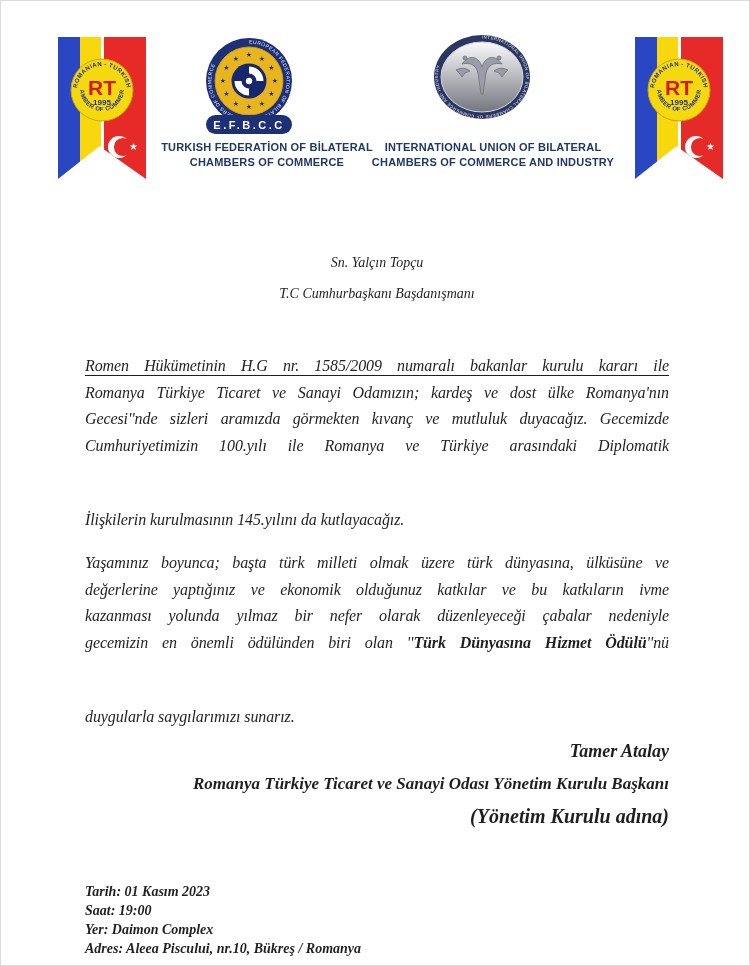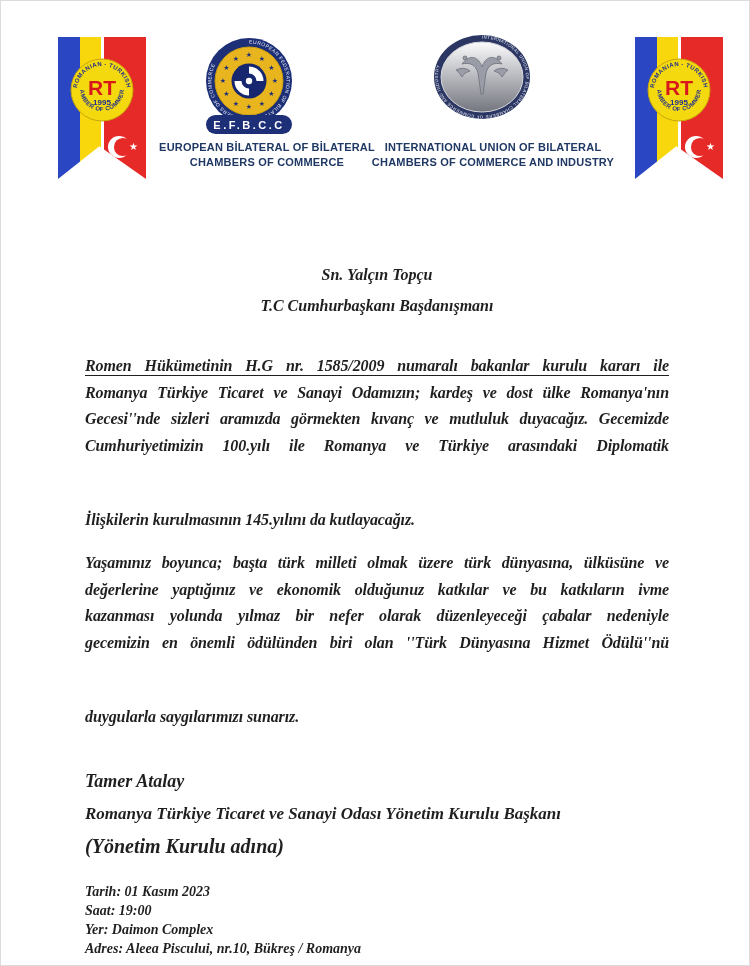--- a/index.html
+++ b/index.html
@@ -33,28 +33,28 @@
   
   .logo-label{
     position:absolute;text-align:center;color:#1f3864;
     font-family:"Liberation Sans",sans-serif;font-size:11px;font-weight:bold;line-height:15px;letter-spacing:.2px;
   }
   .label-efbcc{left:128px;top:139px;width:276px;}
   .label-iubcci{left:338px;top:139px;width:308px;}
   
   .text-col{position:absolute;left:84px;width:584px;}
   .script{font-style:italic;}
-  .recipient{top:258px;text-align:center;font-size:16px;font-weight:bold;line-height:31px;}
+  .recipient{top:246px;text-align:center;font-size:14px;font-weight:normal;line-height:31px;}
   .para{font-size:16px;line-height:26.5px;letter-spacing:-0.1px;}
   .para1{top:352px;}
   .para2{top:549px;}
-  .line{text-align:justify;text-align-last:justify;font-weight:bold;}
+  .line{text-align:justify;text-align-last:justify;}
   .line.last{text-align-last:left;margin-top:48px;}
   .line.u{text-decoration:underline;text-underline-offset:4px;text-decoration-thickness:1px;}
-  .signature{top:764px;text-align:left;font-weight:bold;line-height:32.5px;}
+  .signature{top:734px;text-align:right;font-weight:bold;line-height:32.5px;}
   .sig-name{font-size:18px;}
   .sig-title{font-size:17px;}
   .sig-note{font-size:20px;}
   .details{top:858px;font-size:14px;font-weight:bold;line-height:19px;margin-top:23px;}
 </style>
 </head>
 <body>
 
 <div class="page">
 
@@ -139,21 +139,21 @@
       <text class="rt" x="33" y="38">RT</text>
       <text class="yr" x="33" y="48">1995</text>
     </svg>
     <div class="crescent">
       <span class="disc"></span>
         <span class="star">★</span>
     </div>
   </div>
 
   <div class="logo-label label-efbcc">
-    <div>EUROPEAN BİLATERAL OF BİLATERAL</div>
+    <div>TURKISH FEDERATİON OF BİLATERAL</div>
     <div>CHAMBERS OF COMMERCE</div>
   </div>
   <div class="logo-label label-iubcci">
     <div>INTERNATIONAL UNION OF BILATERAL</div>
     <div>CHAMBERS OF  COMMERCE AND INDUSTRY</div>
   </div>
 
   <div class="text-col script recipient">
     <div>Sn. Yalçın Topçu</div>
     <div>T.C Cumhurbaşkanı Başdanışmanı</div>

